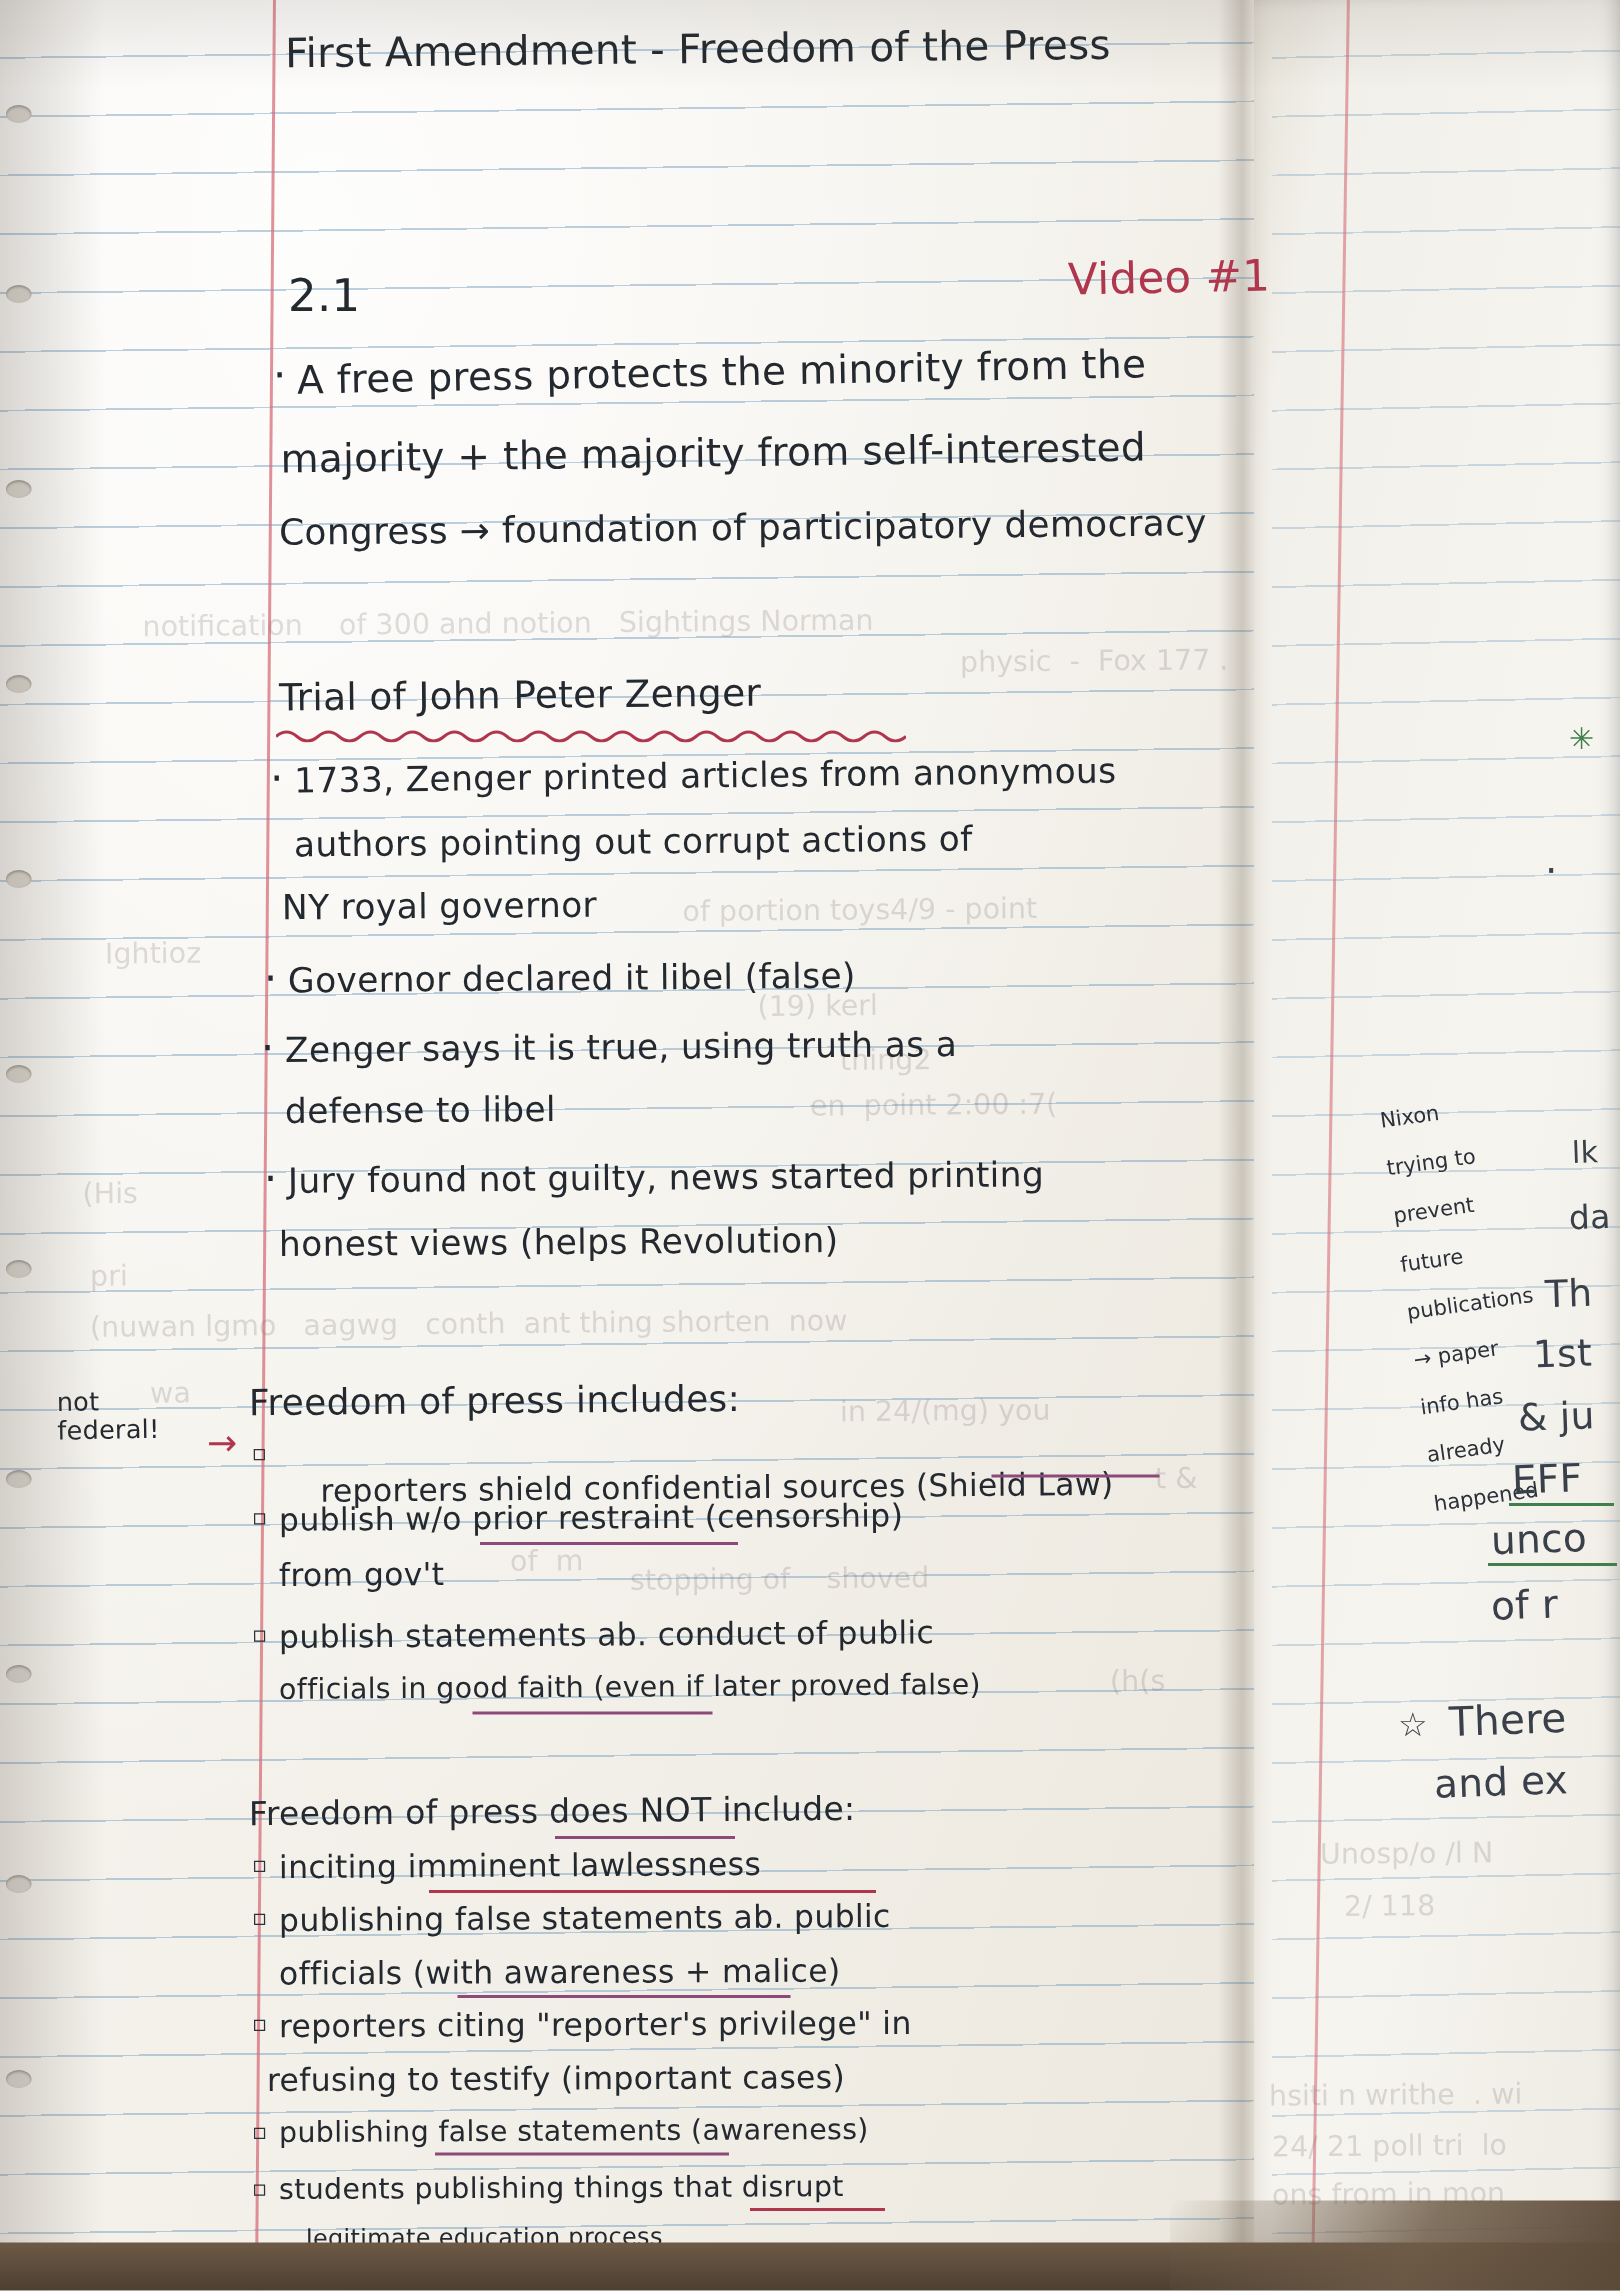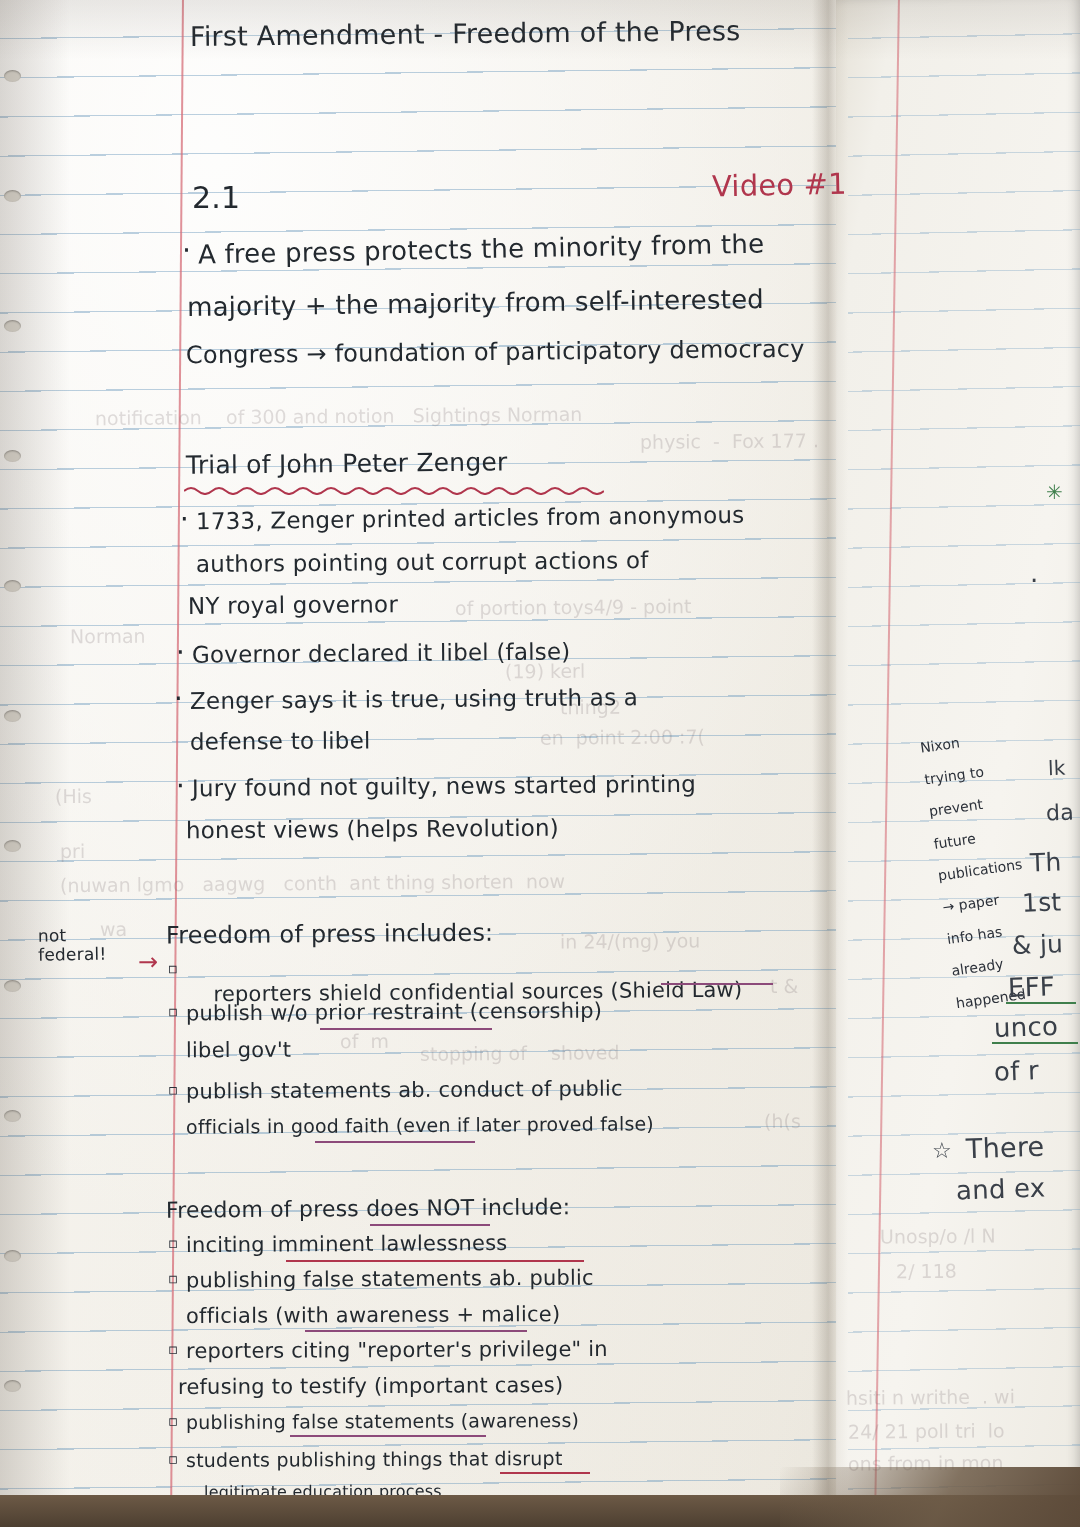--- a/index.html
+++ b/index.html
@@ -245,33 +245,33 @@
     <div class="hole" style="top:840px"></div>
     <div class="hole" style="top:980px"></div>
     <div class="hole" style="top:1110px"></div>
     <div class="hole" style="top:1250px"></div>
     <div class="hole" style="top:1380px"></div>
   </div>
 
   <div class="ghost" style="top:405px;left:95px;">notification    of 300 and notion   Sightings Norman</div>
   <div class="ghost" style="top:430px;left:640px;">physic  -  Fox 177 .</div>
   <div class="ghost" style="top:596px;left:455px;">of portion toys4/9 - point</div>
-  <div class="ghost" style="top:625px;left:70px;">Norman</div>
+  <div class="ghost" style="top:625px;left:70px;">Ightioz</div>
   <div class="ghost" style="top:660px;left:505px;">(19) kerl</div>
   <div class="ghost" style="top:696px;left:560px;">thing2</div>
   <div class="ghost" style="top:726px;left:540px;">en  point 2:00 :7(</div>
   <div class="ghost" style="top:785px;left:55px;">(His</div>
   <div class="ghost" style="top:840px;left:60px;">pri</div>
   <div class="ghost" style="top:872px;left:60px;">(nuwan lgmo   aagwg   conth  ant thing shorten  now</div>
   <div class="ghost" style="top:918px;left:100px;">wa</div>
   <div class="ghost" style="top:930px;left:560px;">in 24/(mg) you</div>
   <div class="ghost" style="top:975px;left:770px;">t &amp;</div>
   <div class="ghost" style="top:1030px;left:340px;">of  m</div>
   <div class="ghost" style="top:1042px;left:420px;">stopping of    shoved</div>
-  <div class="ghost" style="top:1110px;left:740px;margin-left:24px;">(h(s</div>
+  <div class="ghost" style="top:1110px;left:740px;">(h(s</div>
 
   <div class="hw title ink-blue" style="top:18px;left:190px;">First Amendment - Freedom of the Press</div>
 
   <div class="hw l1 ink-blue" style="top:180px;left:192px;font-size:30px;">2.1</div>
   <div class="hw l1 ink-red" style="top:168px;left:712px;font-size:29px;transform:rotate(-1.2deg);">Video #1</div>
 
   <div class="hw l1 ink-blue bullet-dot" style="top:234px;left:198px;transform:rotate(-1.1deg);">A free press protects the minority from the</div>
   <div class="hw l1 ink-blue" style="top:288px;left:187px;transform:rotate(-0.8deg);">majority + the majority from self-interested</div>
   <div class="hw l1 ink-blue" style="top:338px;left:186px;font-size:24px;transform:rotate(-0.6deg);">Congress → foundation of participatory democracy</div>
 
@@ -299,21 +299,21 @@
 
   <div class="hw l2 ink-blue" style="top:920px;left:166px;font-size:24px;transform:rotate(-0.5deg);">Freedom of press includes:</div>
 
   <div class="hw l3 ink-blue sq-bullet" style="top:956px;left:186px;transform:rotate(-0.5deg);">
     <span>reporters shield confidential sources (Shield Law)</span>
   </div>
   <div class="u-purple" style="position:absolute;top:981px;left:661px;width:112px;height:1px;"></div>
 
   <div class="hw l3 ink-blue sq-bullet" style="top:1000px;left:186px;transform:rotate(-0.4deg);">publish w/o prior restraint (censorship)</div>
   <div class="u-purple" style="position:absolute;top:1026px;left:320px;width:172px;height:1px;"></div>
-  <div class="hw l3 ink-blue" style="top:1038px;left:186px;transform:rotate(-0.4deg);">libel gov't</div>
+  <div class="hw l3 ink-blue" style="top:1038px;left:186px;transform:rotate(-0.4deg);">from gov't</div>
 
   <div class="hw l3 ink-blue sq-bullet" style="top:1078px;left:186px;transform:rotate(-0.4deg);">publish statements ab. conduct of public</div>
   <div class="hw l4 ink-blue" style="top:1114px;left:186px;transform:rotate(-0.4deg);">officials in good faith (even if later proved false)</div>
   <div class="u-purple" style="position:absolute;top:1139px;left:315px;width:160px;height:1px;"></div>
 
   <div class="hw l3 ink-blue" style="top:1196px;left:166px;font-size:22px;transform:rotate(-0.5deg);">Freedom of press does NOT include:</div>
   <div class="u-purple" style="position:absolute;top:1222px;left:370px;width:120px;height:1px;"></div>
 
   <div class="hw l3 ink-blue sq-bullet" style="top:1232px;left:186px;transform:rotate(-0.4deg);">inciting imminent lawlessness</div>
   <div class="u-red" style="position:absolute;top:1258px;left:286px;width:298px;height:1px;"></div>

